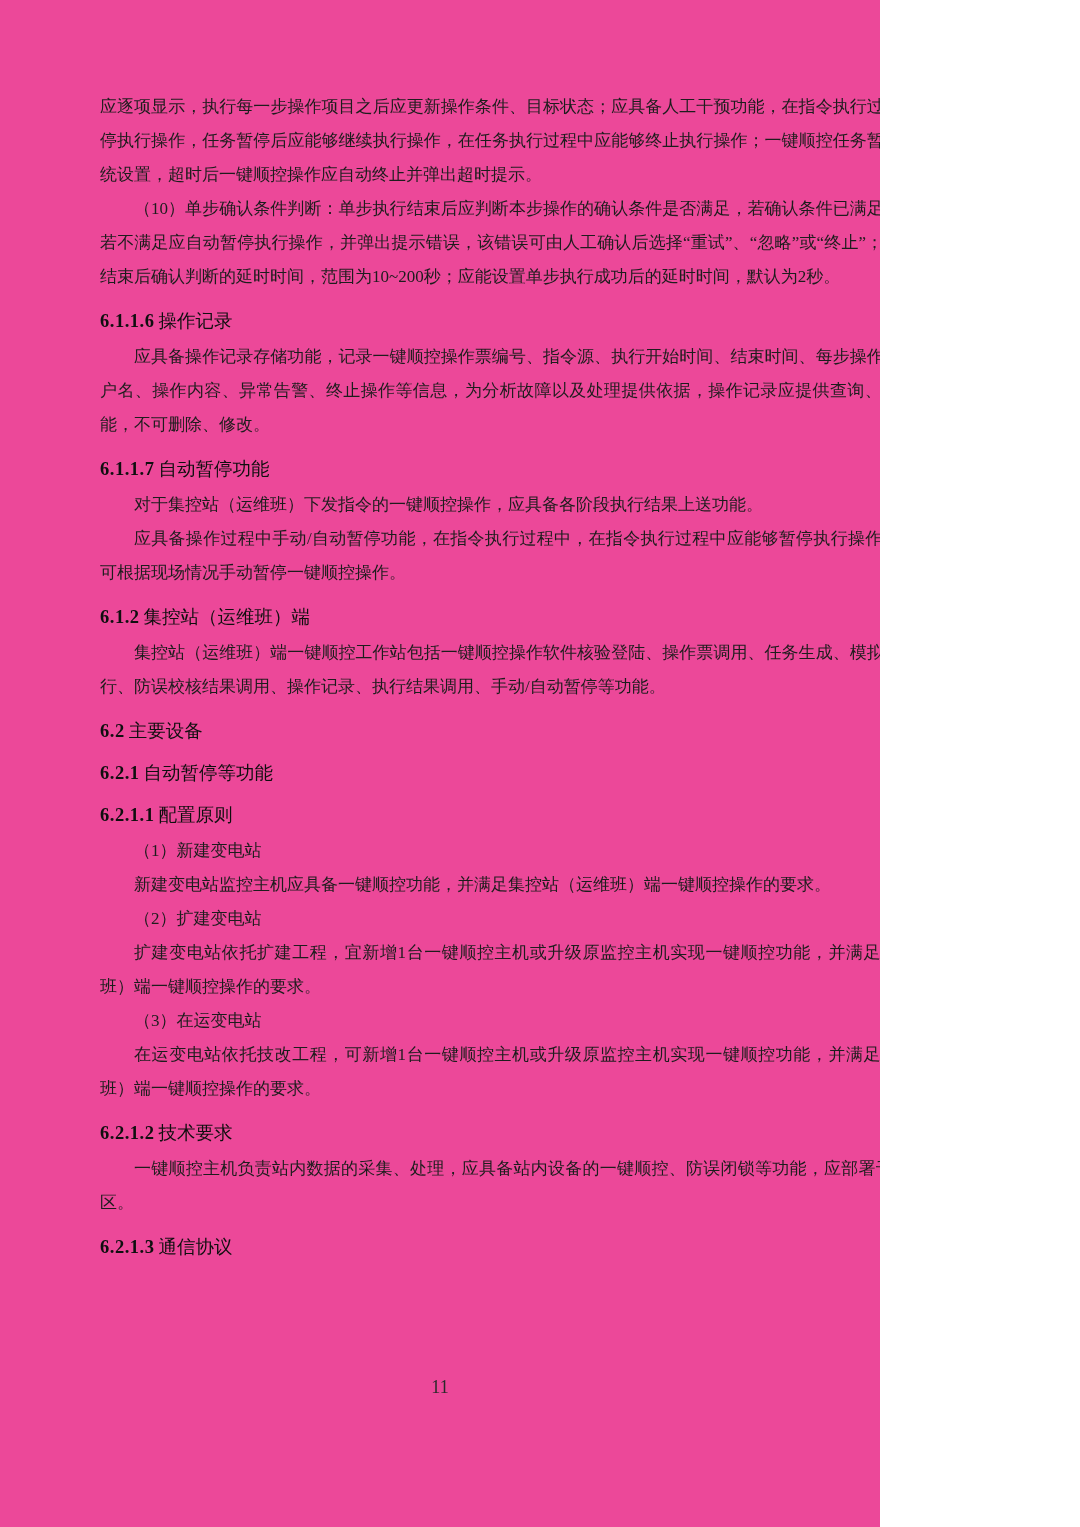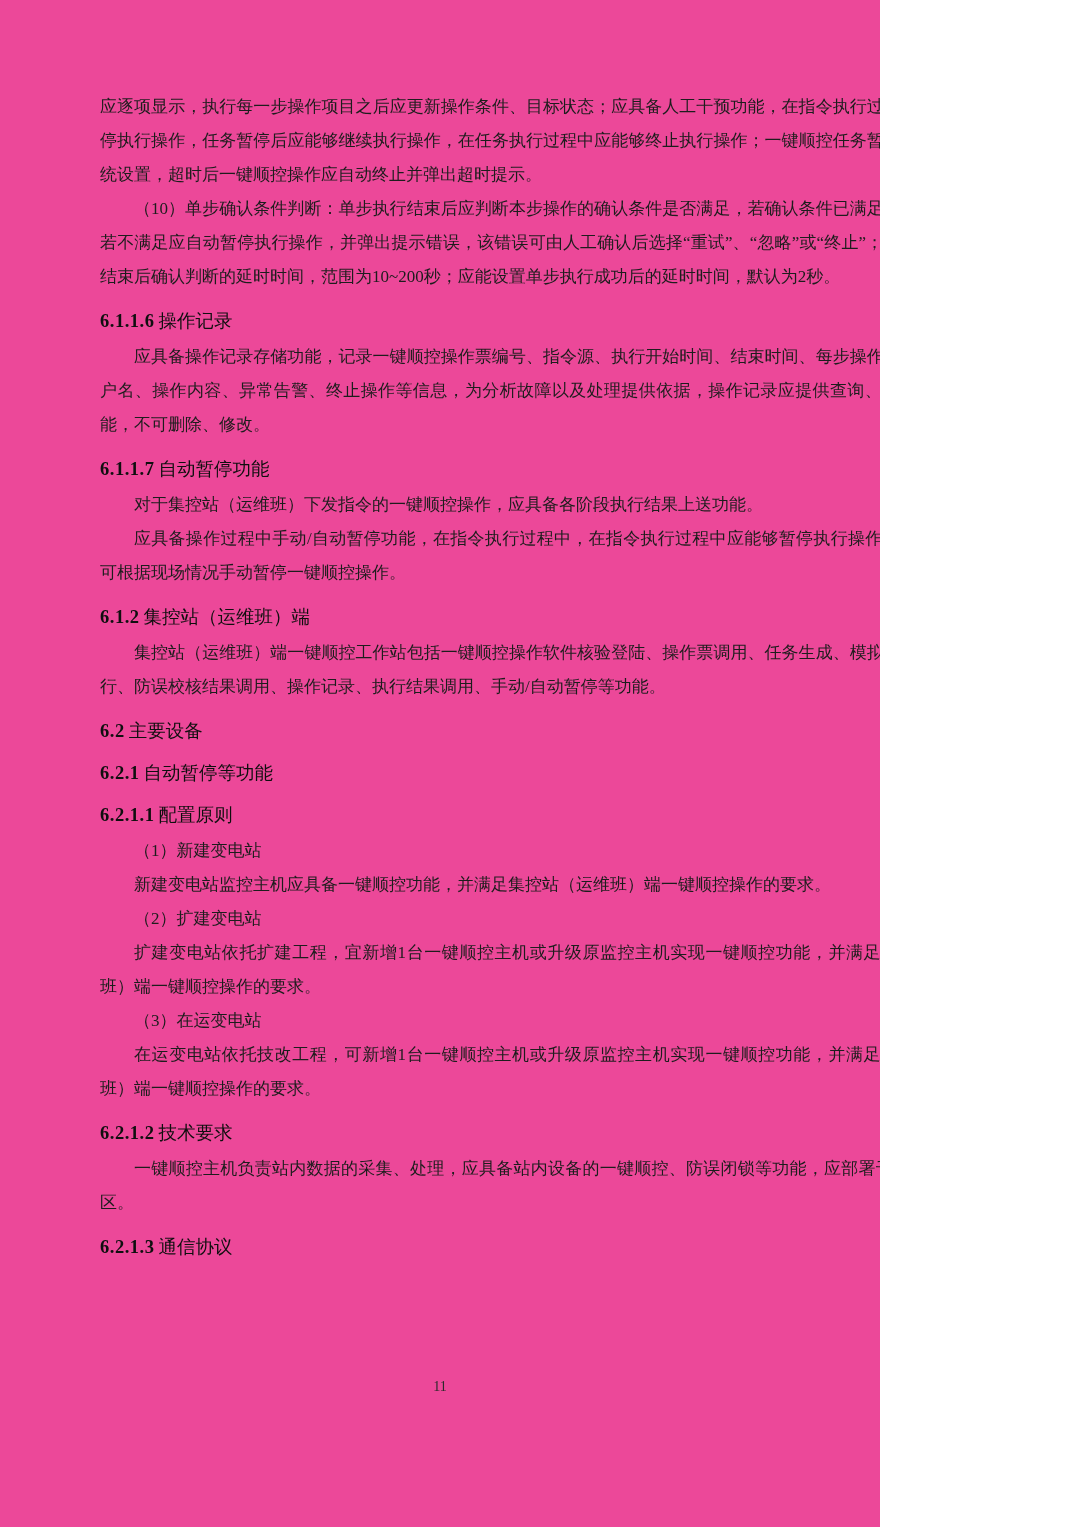--- a/index.html
+++ b/index.html
@@ -51,21 +51,21 @@
   .hd .ttl {
     font-family: "Liberation Sans", "DejaVu Sans", sans-serif;
     font-weight: normal;
   }
   .page-footer {
     position: absolute;
     top: 1376px;
     left: 0;
     width: 100%;
     text-align: center;
-    font-size: 14px;
+    font-size: 18px;
     line-height: 22px;
     color: #2a2a2a;
     font-family: "Liberation Serif", "DejaVu Serif", serif;
   }
 </style>
 </head>
 <body>
 
 <div class="doc-page">
   <div class="doc-content">

